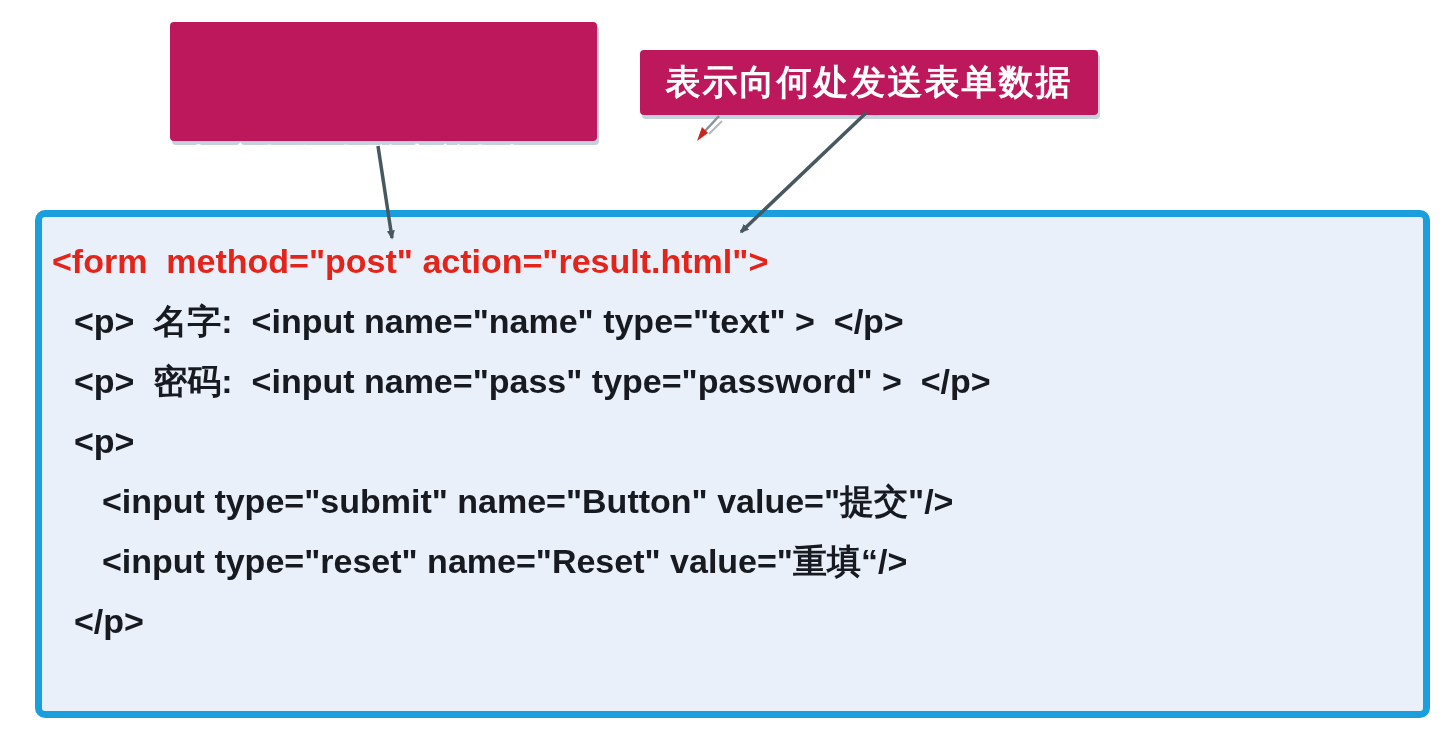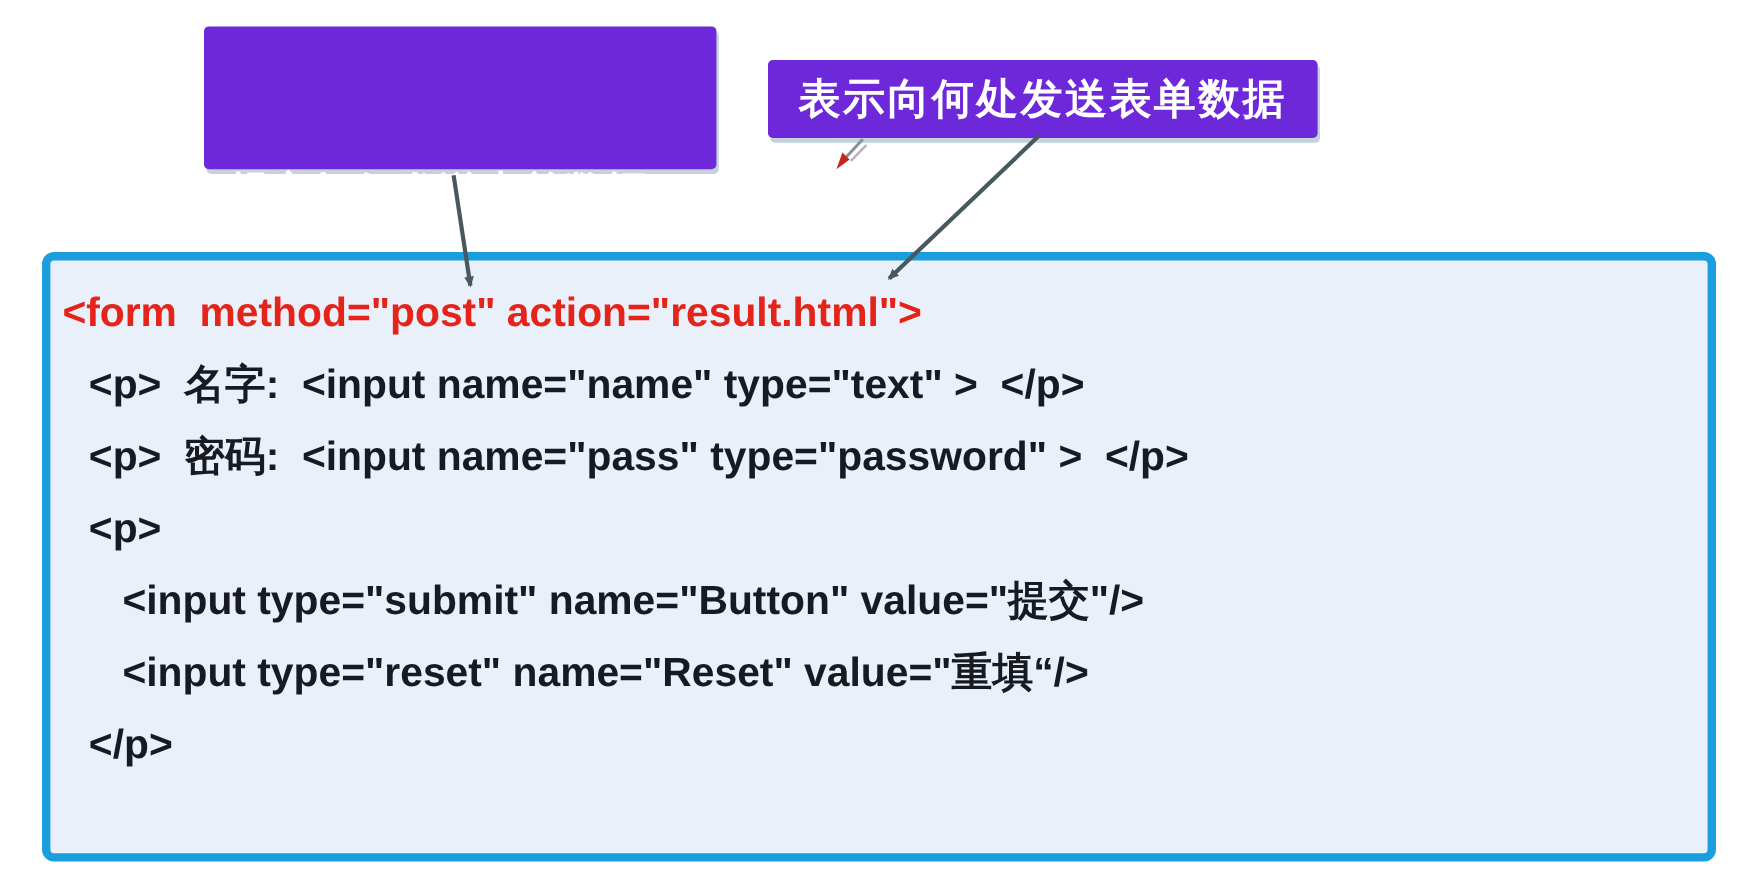--- a/index.html
+++ b/index.html
@@ -6,21 +6,21 @@
   body {
     width: 1450px; height: 737px;
     font-family: "Liberation Sans", sans-serif;
     position: relative; overflow: hidden;
   }
   .stage { position: absolute; inset: 0; }
 
   
   .callout {
     position: absolute;
-    background: #6d28d9;
+    background: #be185d;
     color: #ffffff;
     font-weight: bold;
     font-size: 35px;
     border-radius: 4px;
     box-shadow: 2px 4px 0 rgba(24, 70, 120, 0.25);
     white-space: pre;
   }
   .callout-method {
     left: 170px; top: 22px;
     width: 427px; height: 119px;

